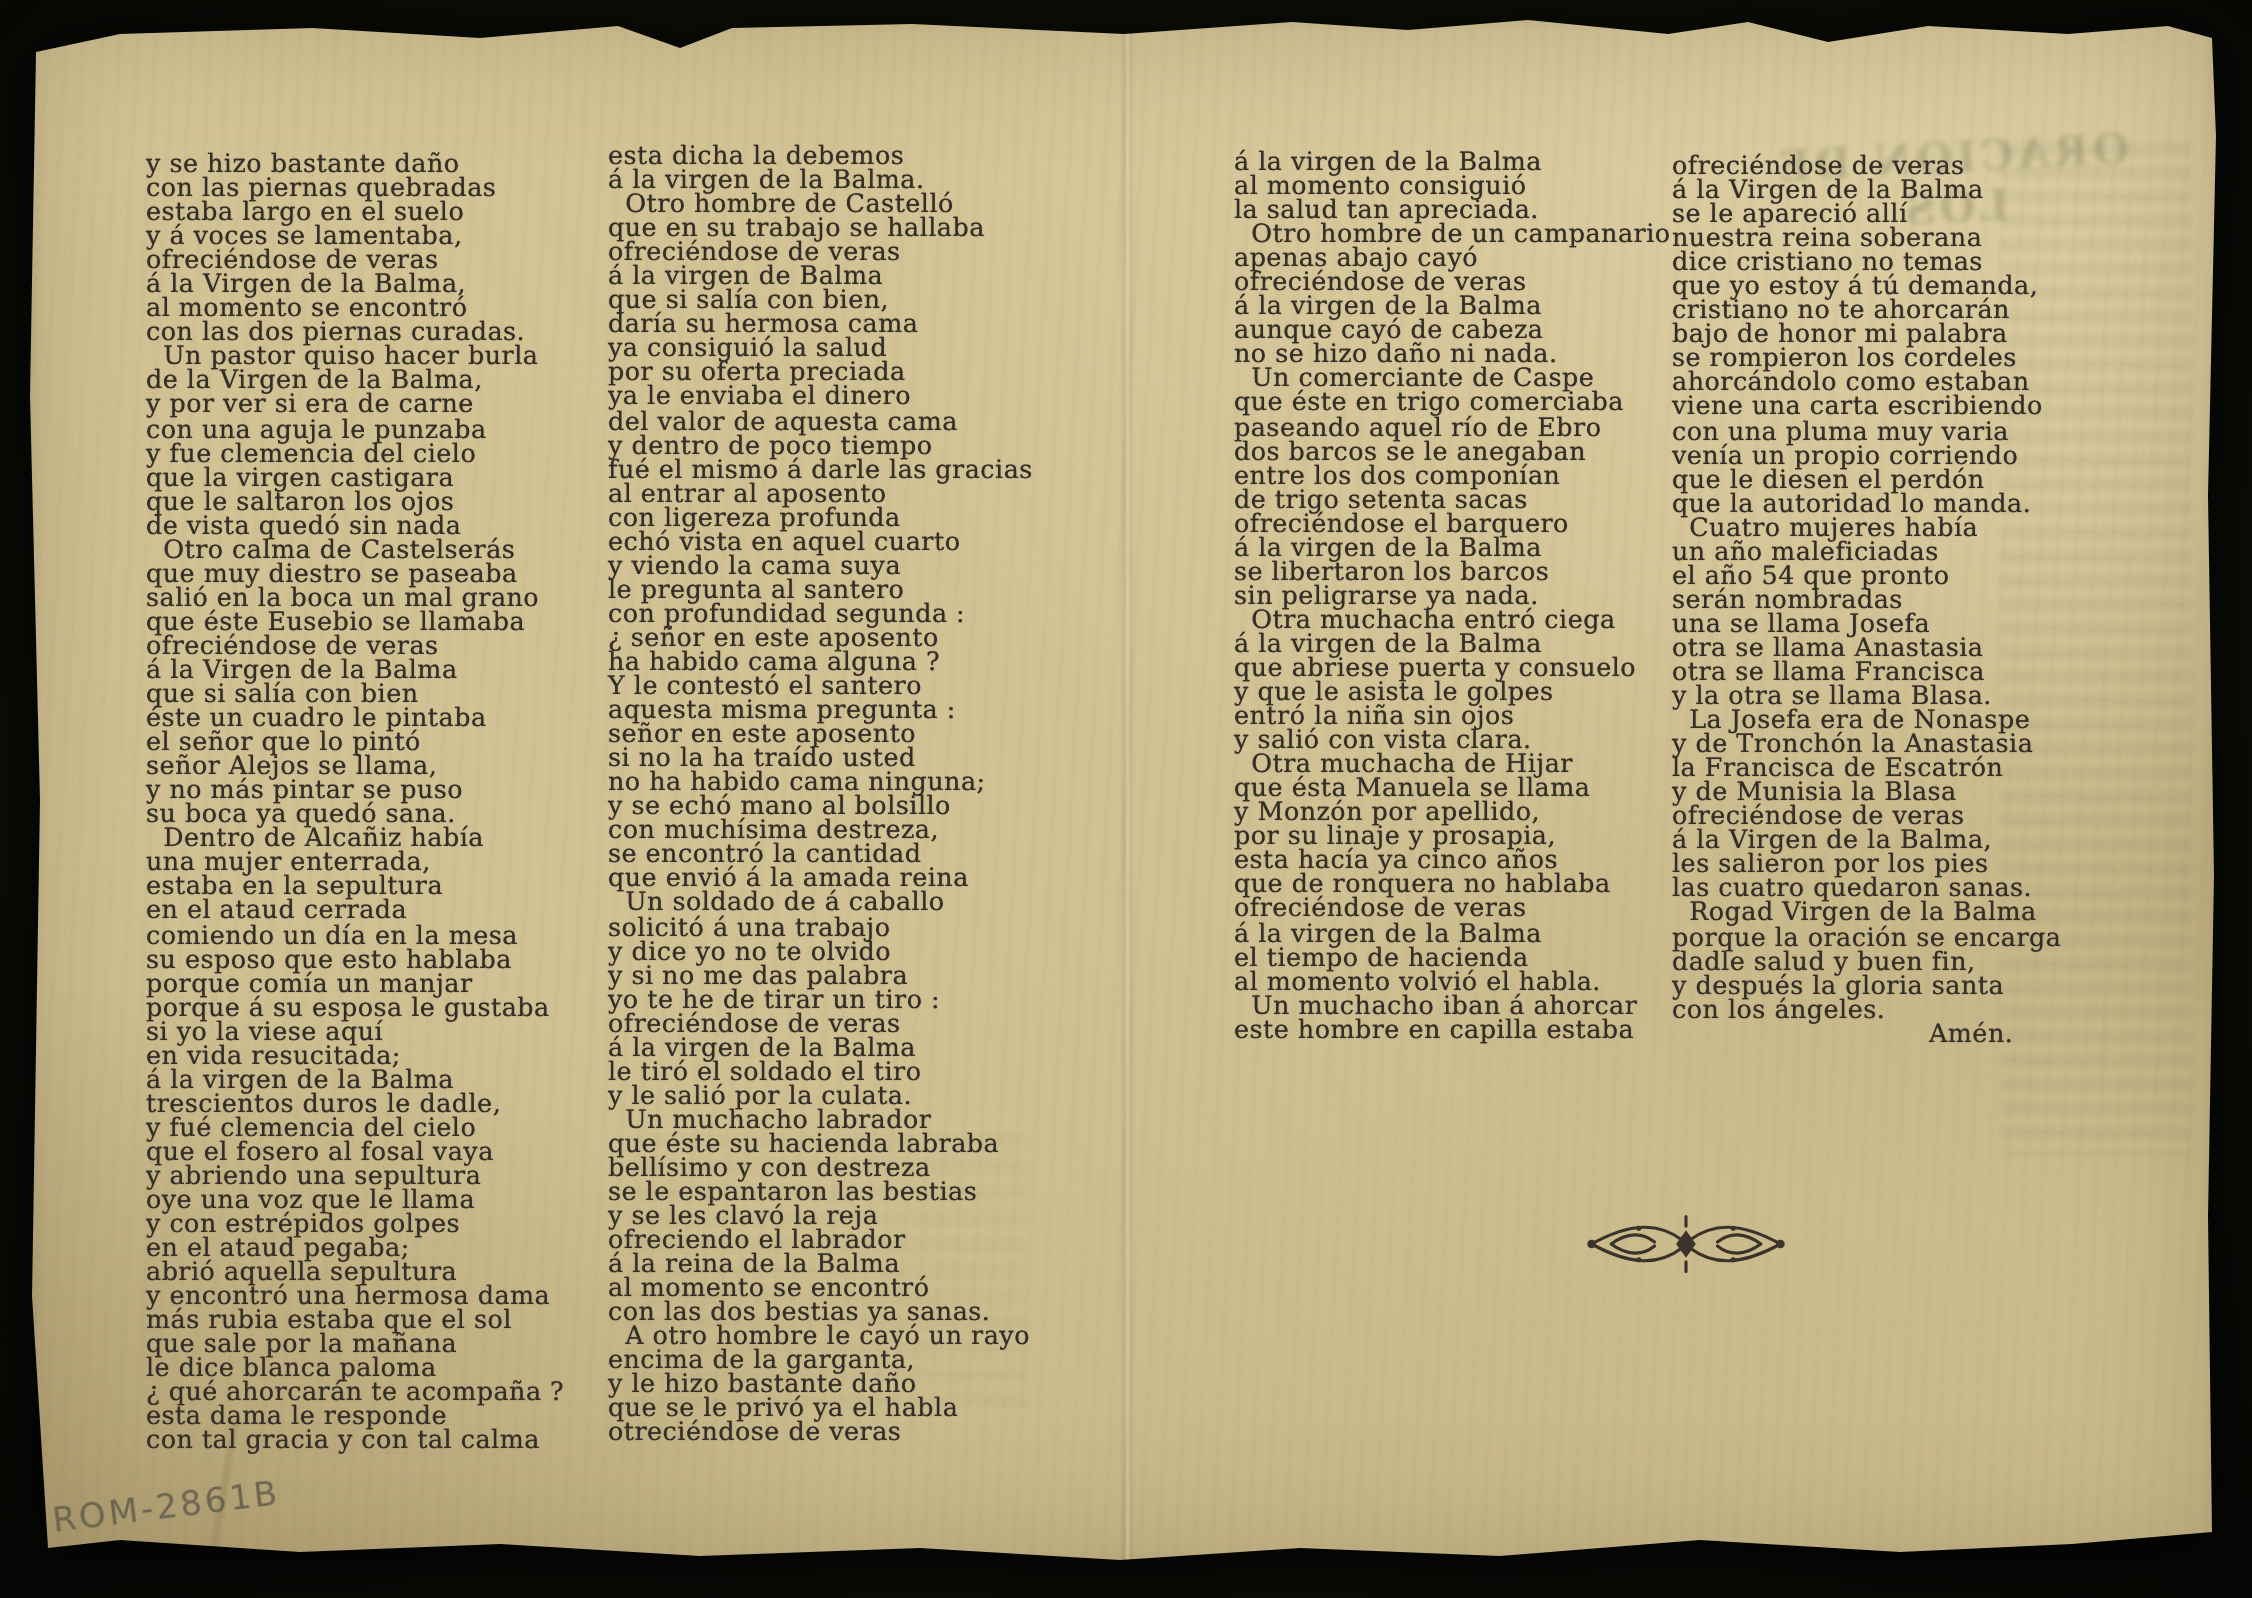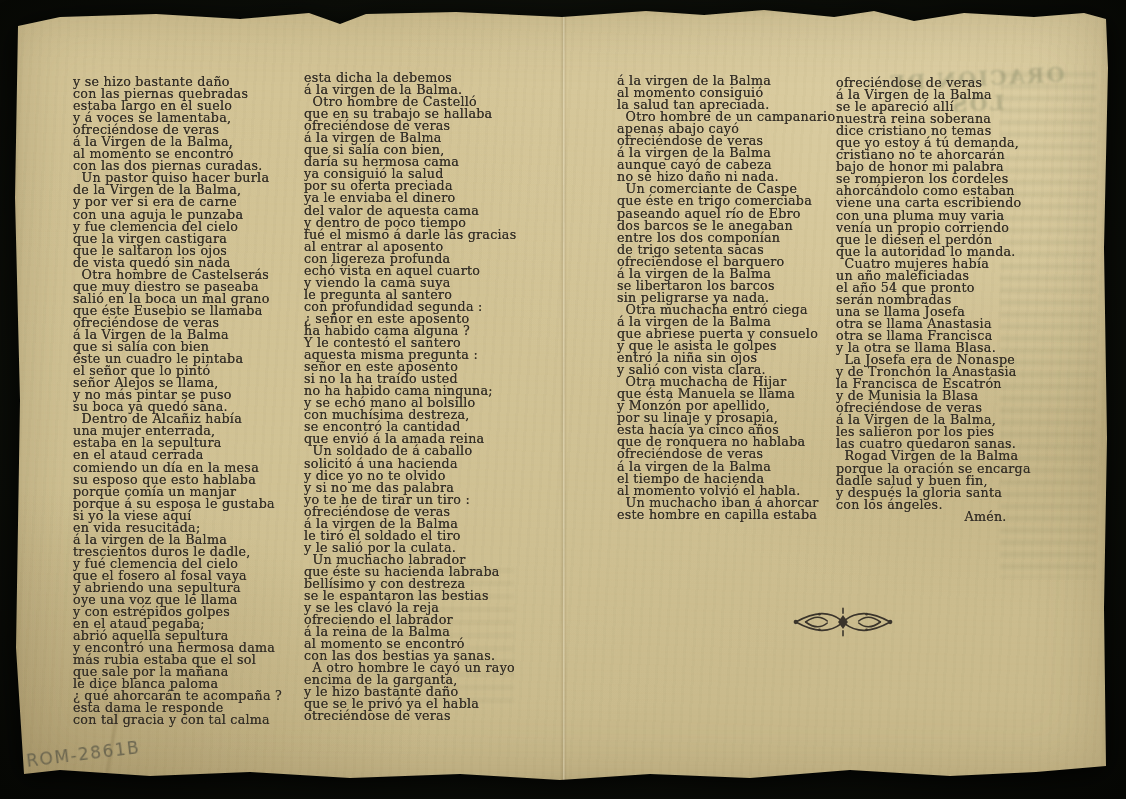--- a/index.html
+++ b/index.html
@@ -93,21 +93,21 @@
           <div class="line">al momento se encontró</div>
           <div class="line">con las dos piernas curadas.</div>
           <div class="line">  Un pastor quiso hacer burla</div>
           <div class="line">de la Virgen de la Balma,</div>
           <div class="line">y por ver si era de carne</div>
           <div class="line">con una aguja le punzaba</div>
           <div class="line">y fue clemencia del cielo</div>
           <div class="line">que la virgen castigara</div>
           <div class="line">que le saltaron los ojos</div>
           <div class="line">de vista quedó sin nada</div>
-          <div class="line">  Otra hombre de Castelserás</div>
+          <div class="line">  Otro calma de Castelserás</div>
           <div class="line">que muy diestro se paseaba</div>
           <div class="line">salió en la boca un mal grano</div>
           <div class="line">que éste Eusebio se llamaba</div>
           <div class="line">ofreciéndose de veras</div>
           <div class="line">á la Virgen de la Balma</div>
           <div class="line">que si salía con bien</div>
           <div class="line">éste un cuadro le pintaba</div>
           <div class="line">el señor que lo pintó</div>
           <div class="line">señor Alejos se llama,</div>
           <div class="line">y no más pintar se puso</div>
@@ -165,21 +165,21 @@
           <div class="line">Y le contestó el santero</div>
           <div class="line">aquesta misma pregunta :</div>
           <div class="line">señor en este aposento</div>
           <div class="line">si no la ha traído usted</div>
           <div class="line">no ha habido cama ninguna;</div>
           <div class="line">y se echó mano al bolsillo</div>
           <div class="line">con muchísima destreza,</div>
           <div class="line">se encontró la cantidad</div>
           <div class="line">que envió á la amada reina</div>
           <div class="line">  Un soldado de á caballo</div>
-          <div class="line">solicitó á una hacienda</div>
+          <div class="line">solicitó á una trabajo</div>
           <div class="line">y dice yo no te olvido</div>
           <div class="line">y si no me das palabra</div>
           <div class="line">yo te he de tirar un tiro :</div>
           <div class="line">ofreciéndose de veras</div>
           <div class="line">á la virgen de la Balma</div>
           <div class="line">le tiró el soldado el tiro</div>
           <div class="line">y le salió por la culata.</div>
           <div class="line">  Un muchacho labrador</div>
           <div class="line">que éste su hacienda labraba</div>
           <div class="line">bellísimo y con destreza</div>

